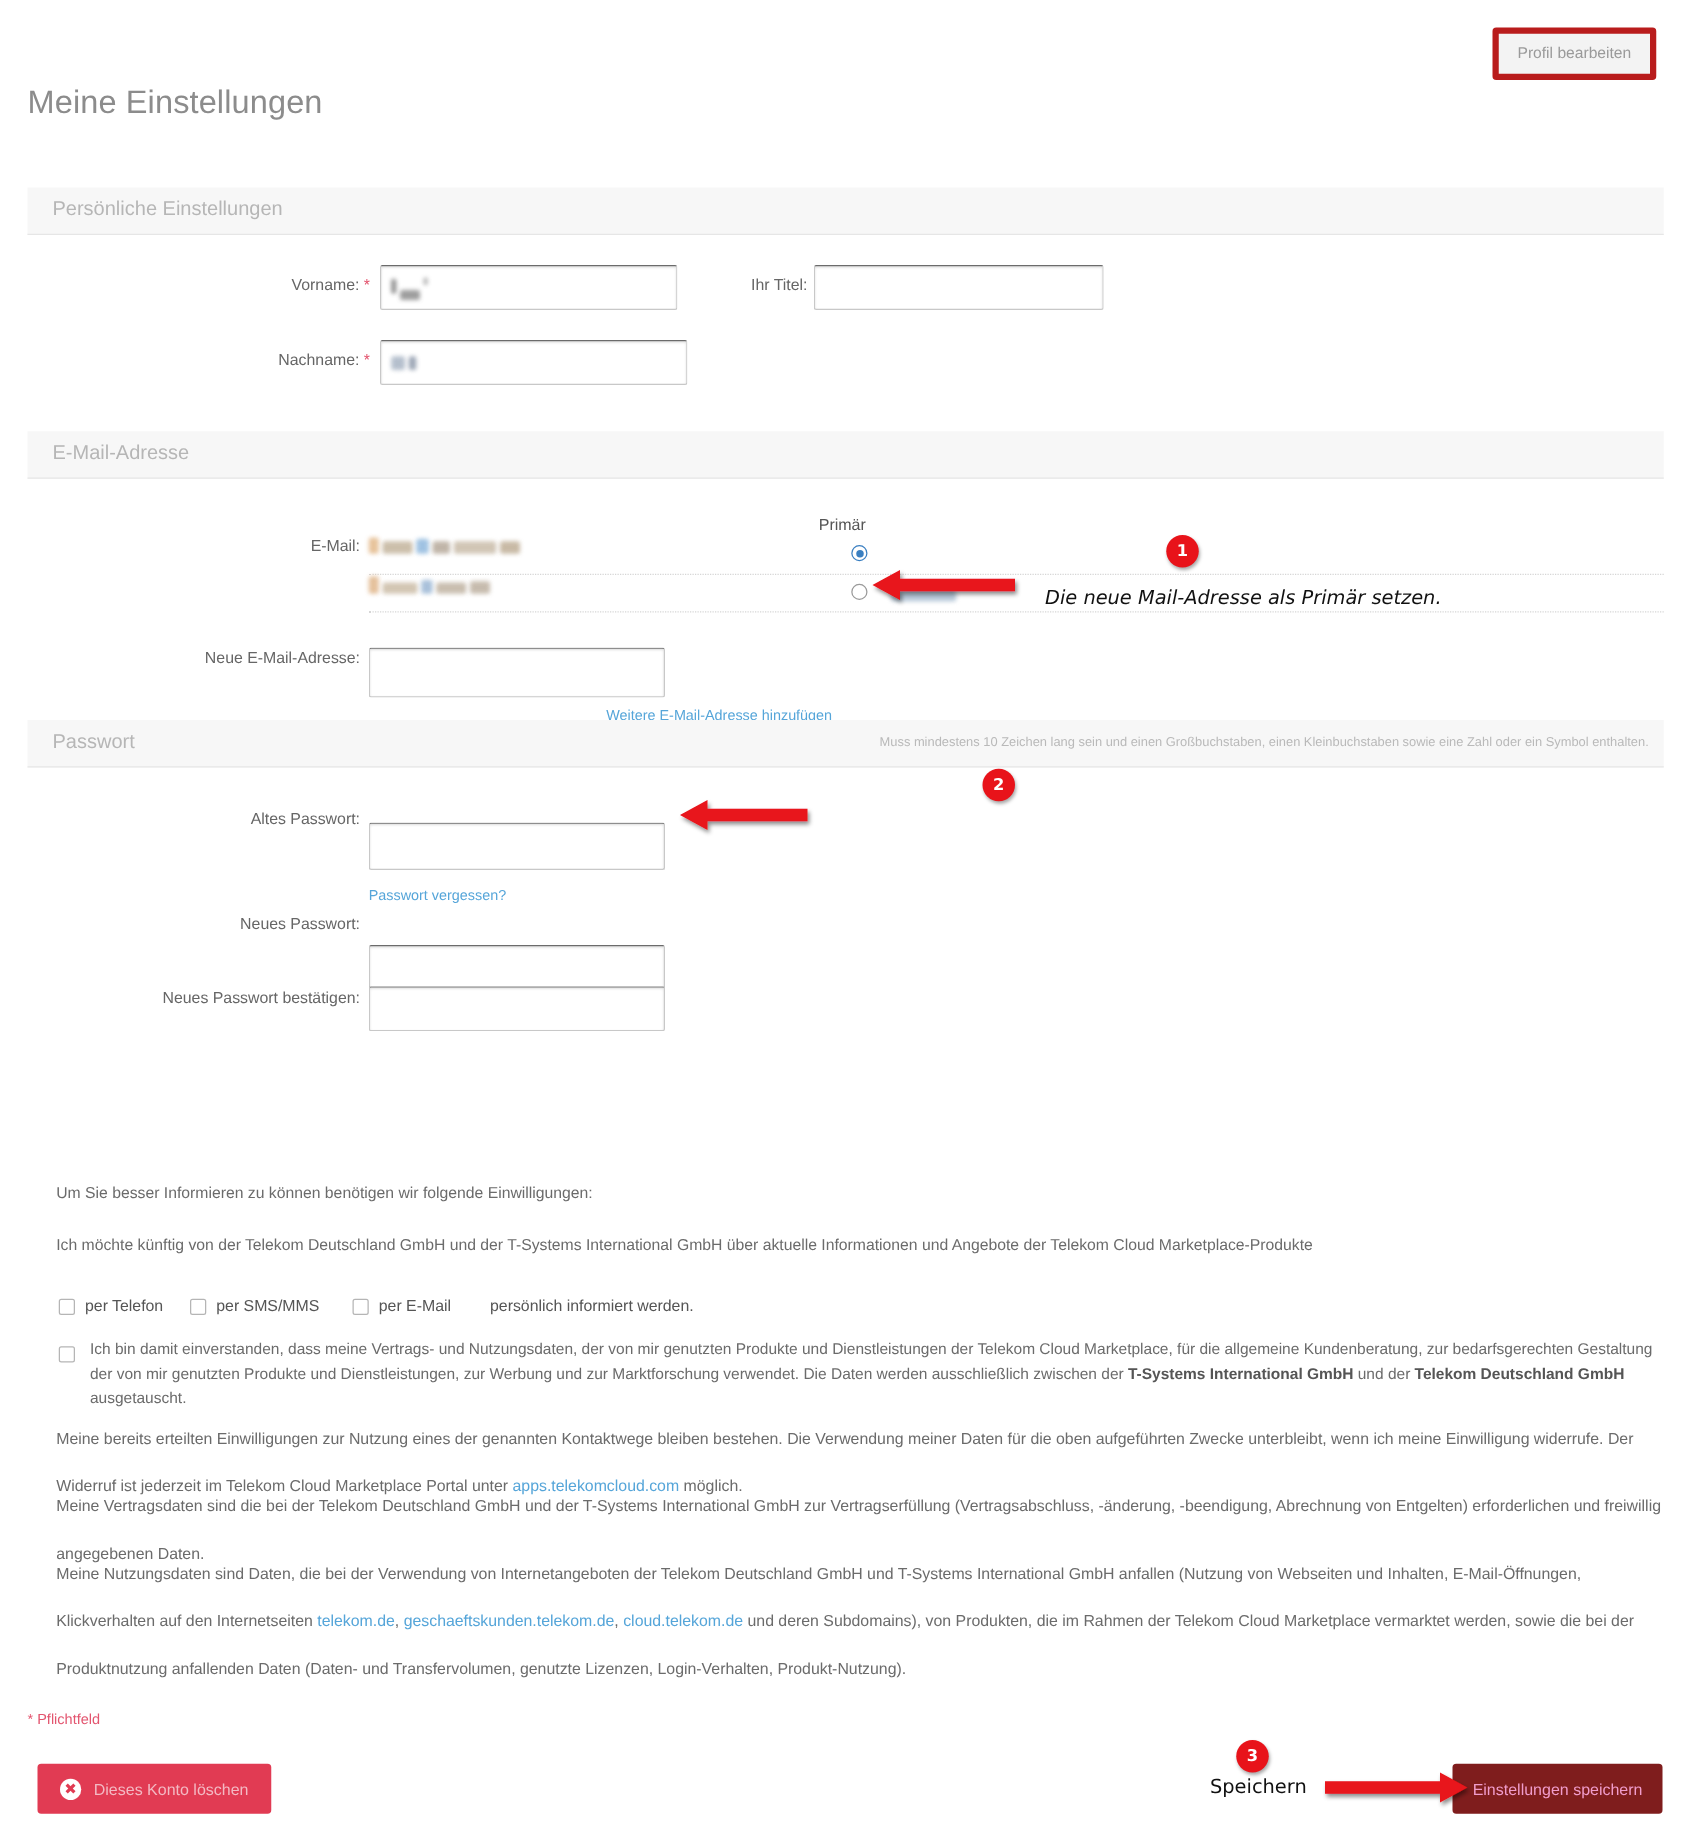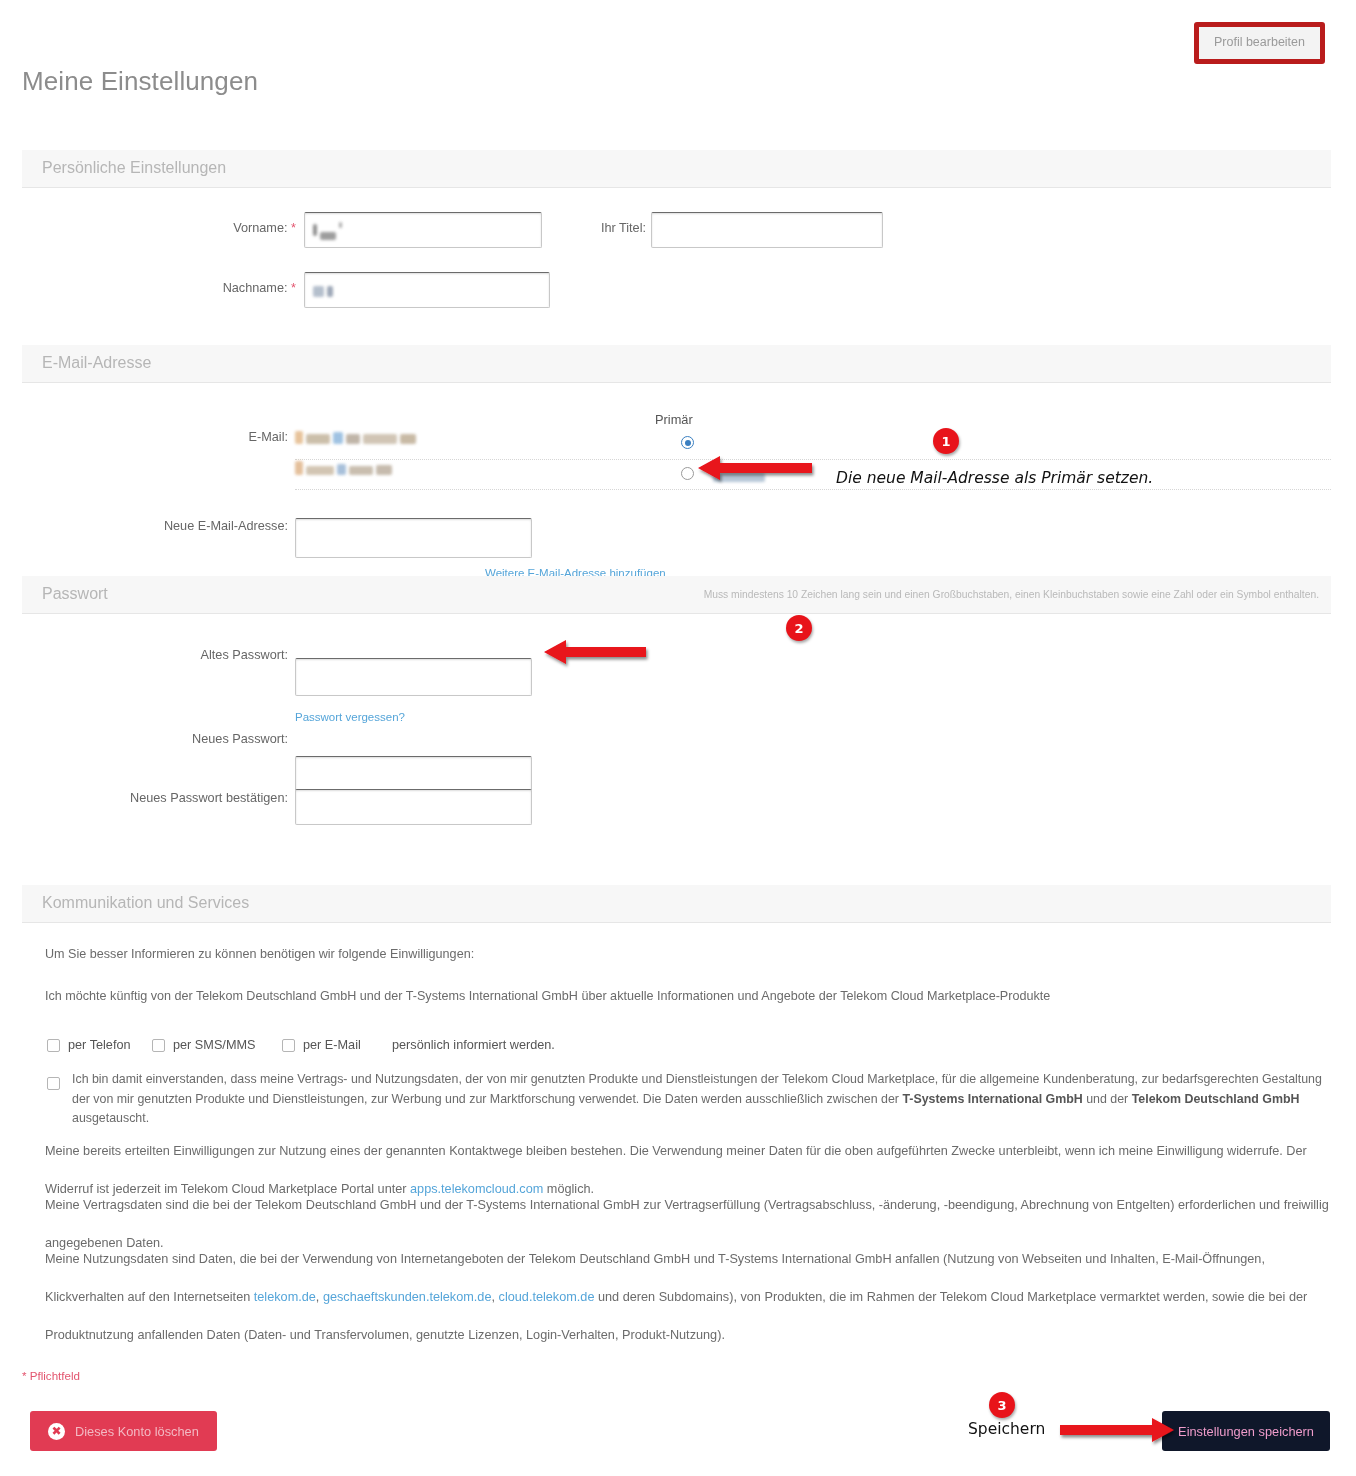--- a/index.html
+++ b/index.html
@@ -126,21 +126,21 @@
     font-size:12.8px;cursor:pointer;
     font-family:"Liberation Sans","DejaVu Sans",sans-serif;
   }
   .x-ico{
     width:17px;height:17px;border-radius:50%;background:#fff;
     display:flex;align-items:center;justify-content:center;
     color:#e13b53;font-size:12px;font-weight:700;line-height:1;
   }
   .btn-save{
     position:absolute;right:26px;top:1411px;
-    background:#0f172a;color:#f09ccb;
+    background:#7f1d1d;color:#f09ccb;
     border:none;border-radius:3px;
     height:40px;padding:0 16px;
     font-size:12.8px;cursor:pointer;
     font-family:"Liberation Sans","DejaVu Sans",sans-serif;
   }
 
   
   .anno-txt{
     position:absolute;font-size:15.5px;color:#111;font-weight:400;
     font-family:"DejaVu Sans","Liberation Sans",sans-serif;
@@ -226,23 +226,20 @@
   <div class="lbl" style="left:110px;top:648px;width:178px;">Altes Passwort:</div>
   <input type="password" class="fld" style="left: 295px; top: 658px; width: 237px; height: 38px;" value="">
   <a class="link" style="position:absolute;left:295px;top:711px;">Passwort vergessen?</a>
 
   <div class="lbl" style="left:110px;top:732px;width:178px;">Neues Passwort:</div>
   <input type="password" class="fld" style="left: 295px; top: 756px; width: 237px; height: 36px;" value="">
 
   <div class="lbl" style="left:80px;top:791px;width:208px;">Neues Passwort bestätigen:</div>
   <input type="password" class="fld" style="left: 295px; top: 789px; width: 237px; height: 36px;" value="">
 
-  <div class="sect" style="top:885px;">
-    <div class="sect-title">Kommunikation und Services</div>
-  </div>
 
   <div class="ctext" style="left:45px;top:944px;">Um Sie besser Informieren zu können benötigen wir folgende Einwilligungen:</div>
   <div class="ctext" style="left:45px;top:986px;">Ich möchte künftig von der Telekom Deutschland GmbH und der T-Systems International GmbH über aktuelle Informationen und Angebote der Telekom Cloud Marketplace-Produkte</div>
 
   <div class="cbx" style="left:47px;top:1039px;"></div>
   <div class="cbx-lbl" style="left:68px;top:1038px;">per Telefon</div>
   <div class="cbx" style="left:152px;top:1039px;"></div>
   <div class="cbx-lbl" style="left:173px;top:1038px;">per SMS/MMS</div>
   <div class="cbx" style="left:282px;top:1039px;"></div>
   <div class="cbx-lbl" style="left:303px;top:1038px;">per E-Mail</div>

